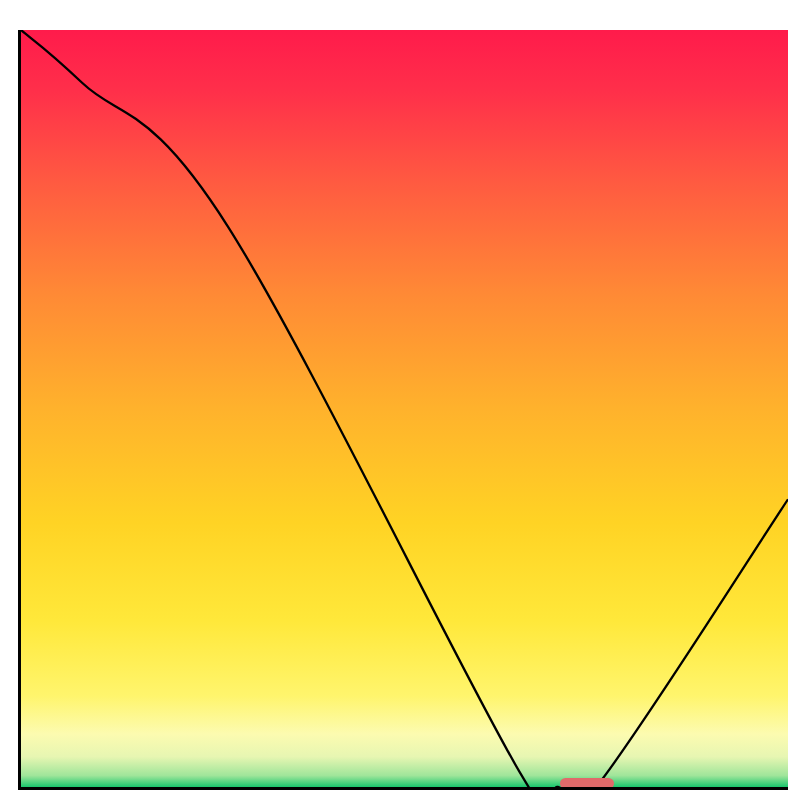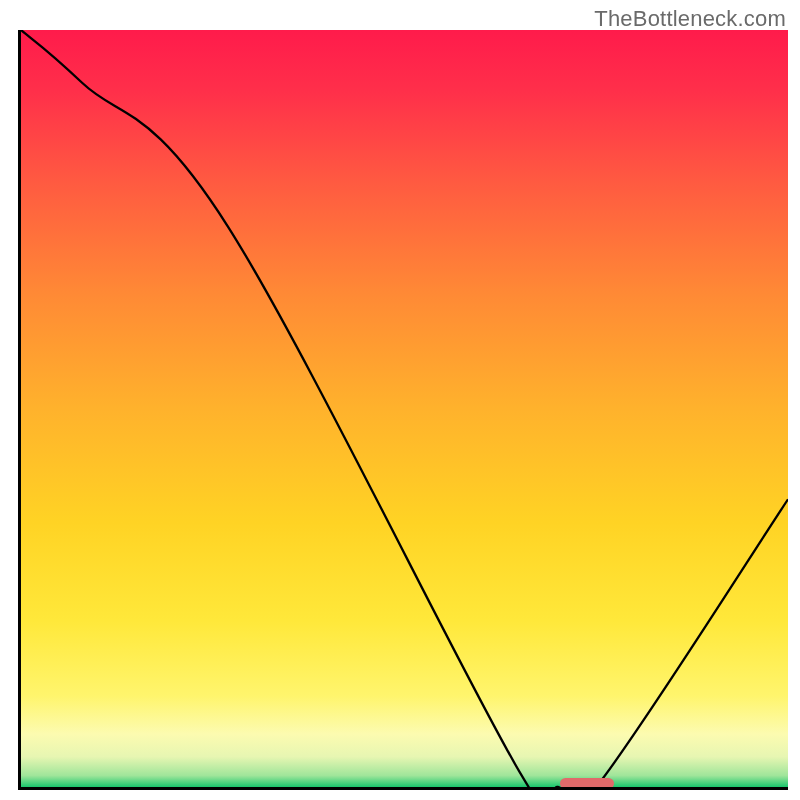--- a/index.html
+++ b/index.html
@@ -58,21 +58,20 @@
     height: 11px;
     border-radius: 6px;
     background: #e06a6a;
     z-index: 3;
   }
 </style>
 </head>
 <body>
 
 <div class="container">
-  <div class="watermark">TheBottleneck.com</div>
 
   <div class="plot-area">
     <div class="gradient-bg" id="grad-bg" style="background: linear-gradient(rgb(255, 27, 75) 0%, rgb(255, 47, 74) 8%, rgb(255, 90, 65) 20%, rgb(255, 138, 53) 35%, rgb(255, 178, 44) 50%, rgb(255, 211, 36) 65%, rgb(255, 232, 58) 78%, rgb(255, 245, 109) 88%, rgb(252, 251, 176) 93%, rgb(231, 246, 178) 96%, rgb(159, 229, 154) 98.5%, rgb(25, 198, 109) 100%);"></div>
 
     <svg class="curve" viewBox="0 0 770 757" preserveAspectRatio="none">
       <path id="curve-path" d="M 0.0 0.0 C 11.1 9.5, 24.2 17.6, 61.6 53.0 C 99.0 88.4, 128.9 72.8, 207.9 196.8 C 286.9 320.8, 440.9 641.0, 500.5 741.9 C 560.1 842.7, 525.1 754.3, 539.0 757.0 C 552.9 759.7, 535.9 808.8, 577.5 757.0 C 619.1 705.2, 735.4 521.1, 770.0 469.3" stroke="#000000" stroke-width="2.3" fill="none"></path>
     </svg>
 
     <div class="marker" id="opt-marker" style="left: 539px; width: 53.9px; bottom: -2px; background: rgb(224, 106, 106);"></div>
   </div>

